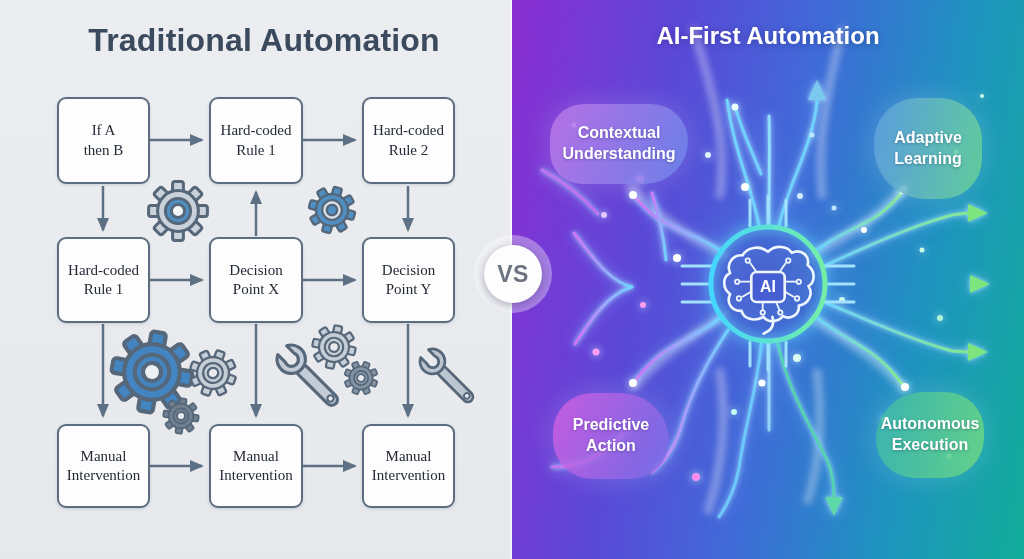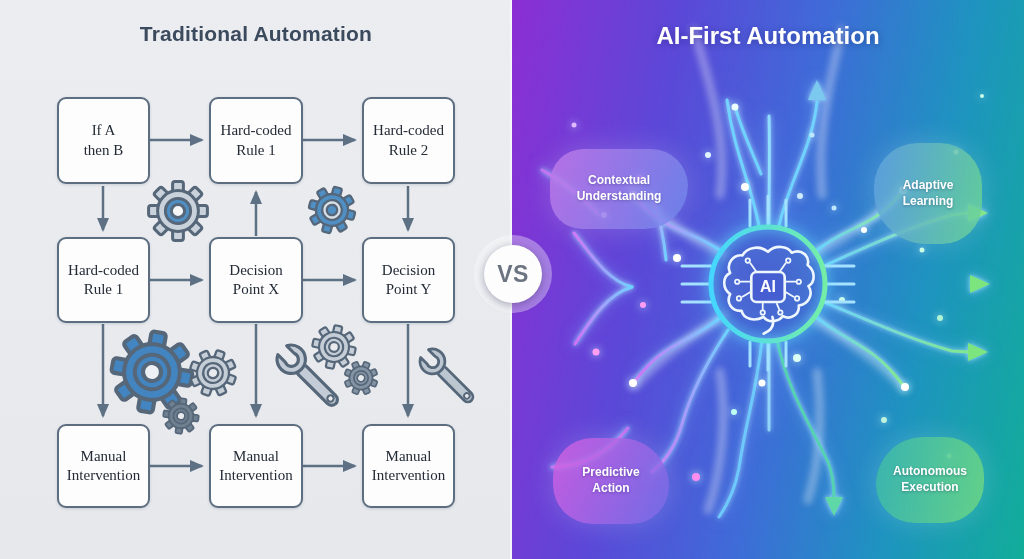--- a/index.html
+++ b/index.html
@@ -6,22 +6,22 @@
   .stage {
     position:relative; width:1024px; height:559px; overflow:hidden;
     font-family:"Liberation Sans", sans-serif;
   }
   
   .left-panel {
     position:absolute; left:0; top:0; width:512px; height:559px;
     background:linear-gradient(180deg,#ecedf1 0%, #e8eaee 60%, #e6e8ec 100%);
   }
   .left-title {
-    position:absolute; left:0; top:22px; width:512px; text-align:center;
-    font-size:21px; font-weight:700; color:#3b4a5d; letter-spacing:.2px;
+    position:absolute; left:8px; top:22px; width:512px; text-align:center;
+    font-size:32px; font-weight:700; color:#3b4a5d; letter-spacing:.2px;
   }
   .left-svg { position:absolute; left:0; top:0; }
   .flow-box {
     position:absolute; background:#fdfdfe; border:2px solid #5d6e80;
     border-radius:9px; display:flex; align-items:center; justify-content:center;
     text-align:center; font-size:15px; font-weight:500; color:#242b35;
     line-height:1.3; white-space:pre-line; box-shadow:0 1px 3px rgba(50,70,90,.18);
     box-sizing:border-box;
     font-family:Liberation Serif, serif;
   }
@@ -56,25 +56,24 @@
     background:linear-gradient(100deg,#8c2ed3 0%, #5b48d8 28%, #3f6bd8 52%, #1e93c0 76%, #12ad9a 100%);
   }
   .right-title {
     position:absolute; left:0; top:22px; width:512px; text-align:center;
     font-size:24px; font-weight:700; color:#ffffff;
     text-shadow:0 1px 6px rgba(20,20,80,.35);
   }
   .right-svg { position:absolute; left:0; top:0; }
   .bubble {
     position:absolute; display:flex; align-items:center; justify-content:center;
-    text-align:center; color:#fff; font-weight:700; font-size:12px;
+    text-align:center; color:#fff; font-weight:700; font-size:16px;
     line-height:1.3; white-space:pre-line;
     text-shadow:0 1px 3px rgba(10,10,60,.3);
     box-shadow:0 0 28px rgba(255,255,255,.18);
-    margin-top:45px;
   }
   .bub0{left:38px;top:104px;width:138px;height:80px;border-radius:42px 46px 54px 40px;
     background:linear-gradient(115deg,rgba(192,122,232,.85),rgba(112,140,236,.8));}
   .bub1{left:362px;top:98px;width:108px;height:101px;border-radius:44px 42px 40px 52px;
     background:linear-gradient(100deg,rgba(98,162,226,.85),rgba(108,212,150,.85));}
   .bub2{left:41px;top:393px;width:116px;height:86px;border-radius:44px 54px 42px 44px;
     background:linear-gradient(115deg,rgba(216,98,226,.82),rgba(122,112,232,.8));}
   .bub3{left:364px;top:392px;width:108px;height:86px;border-radius:52px 42px 44px 42px;
     background:linear-gradient(100deg,rgba(62,186,172,.85),rgba(112,216,132,.85));}
   

